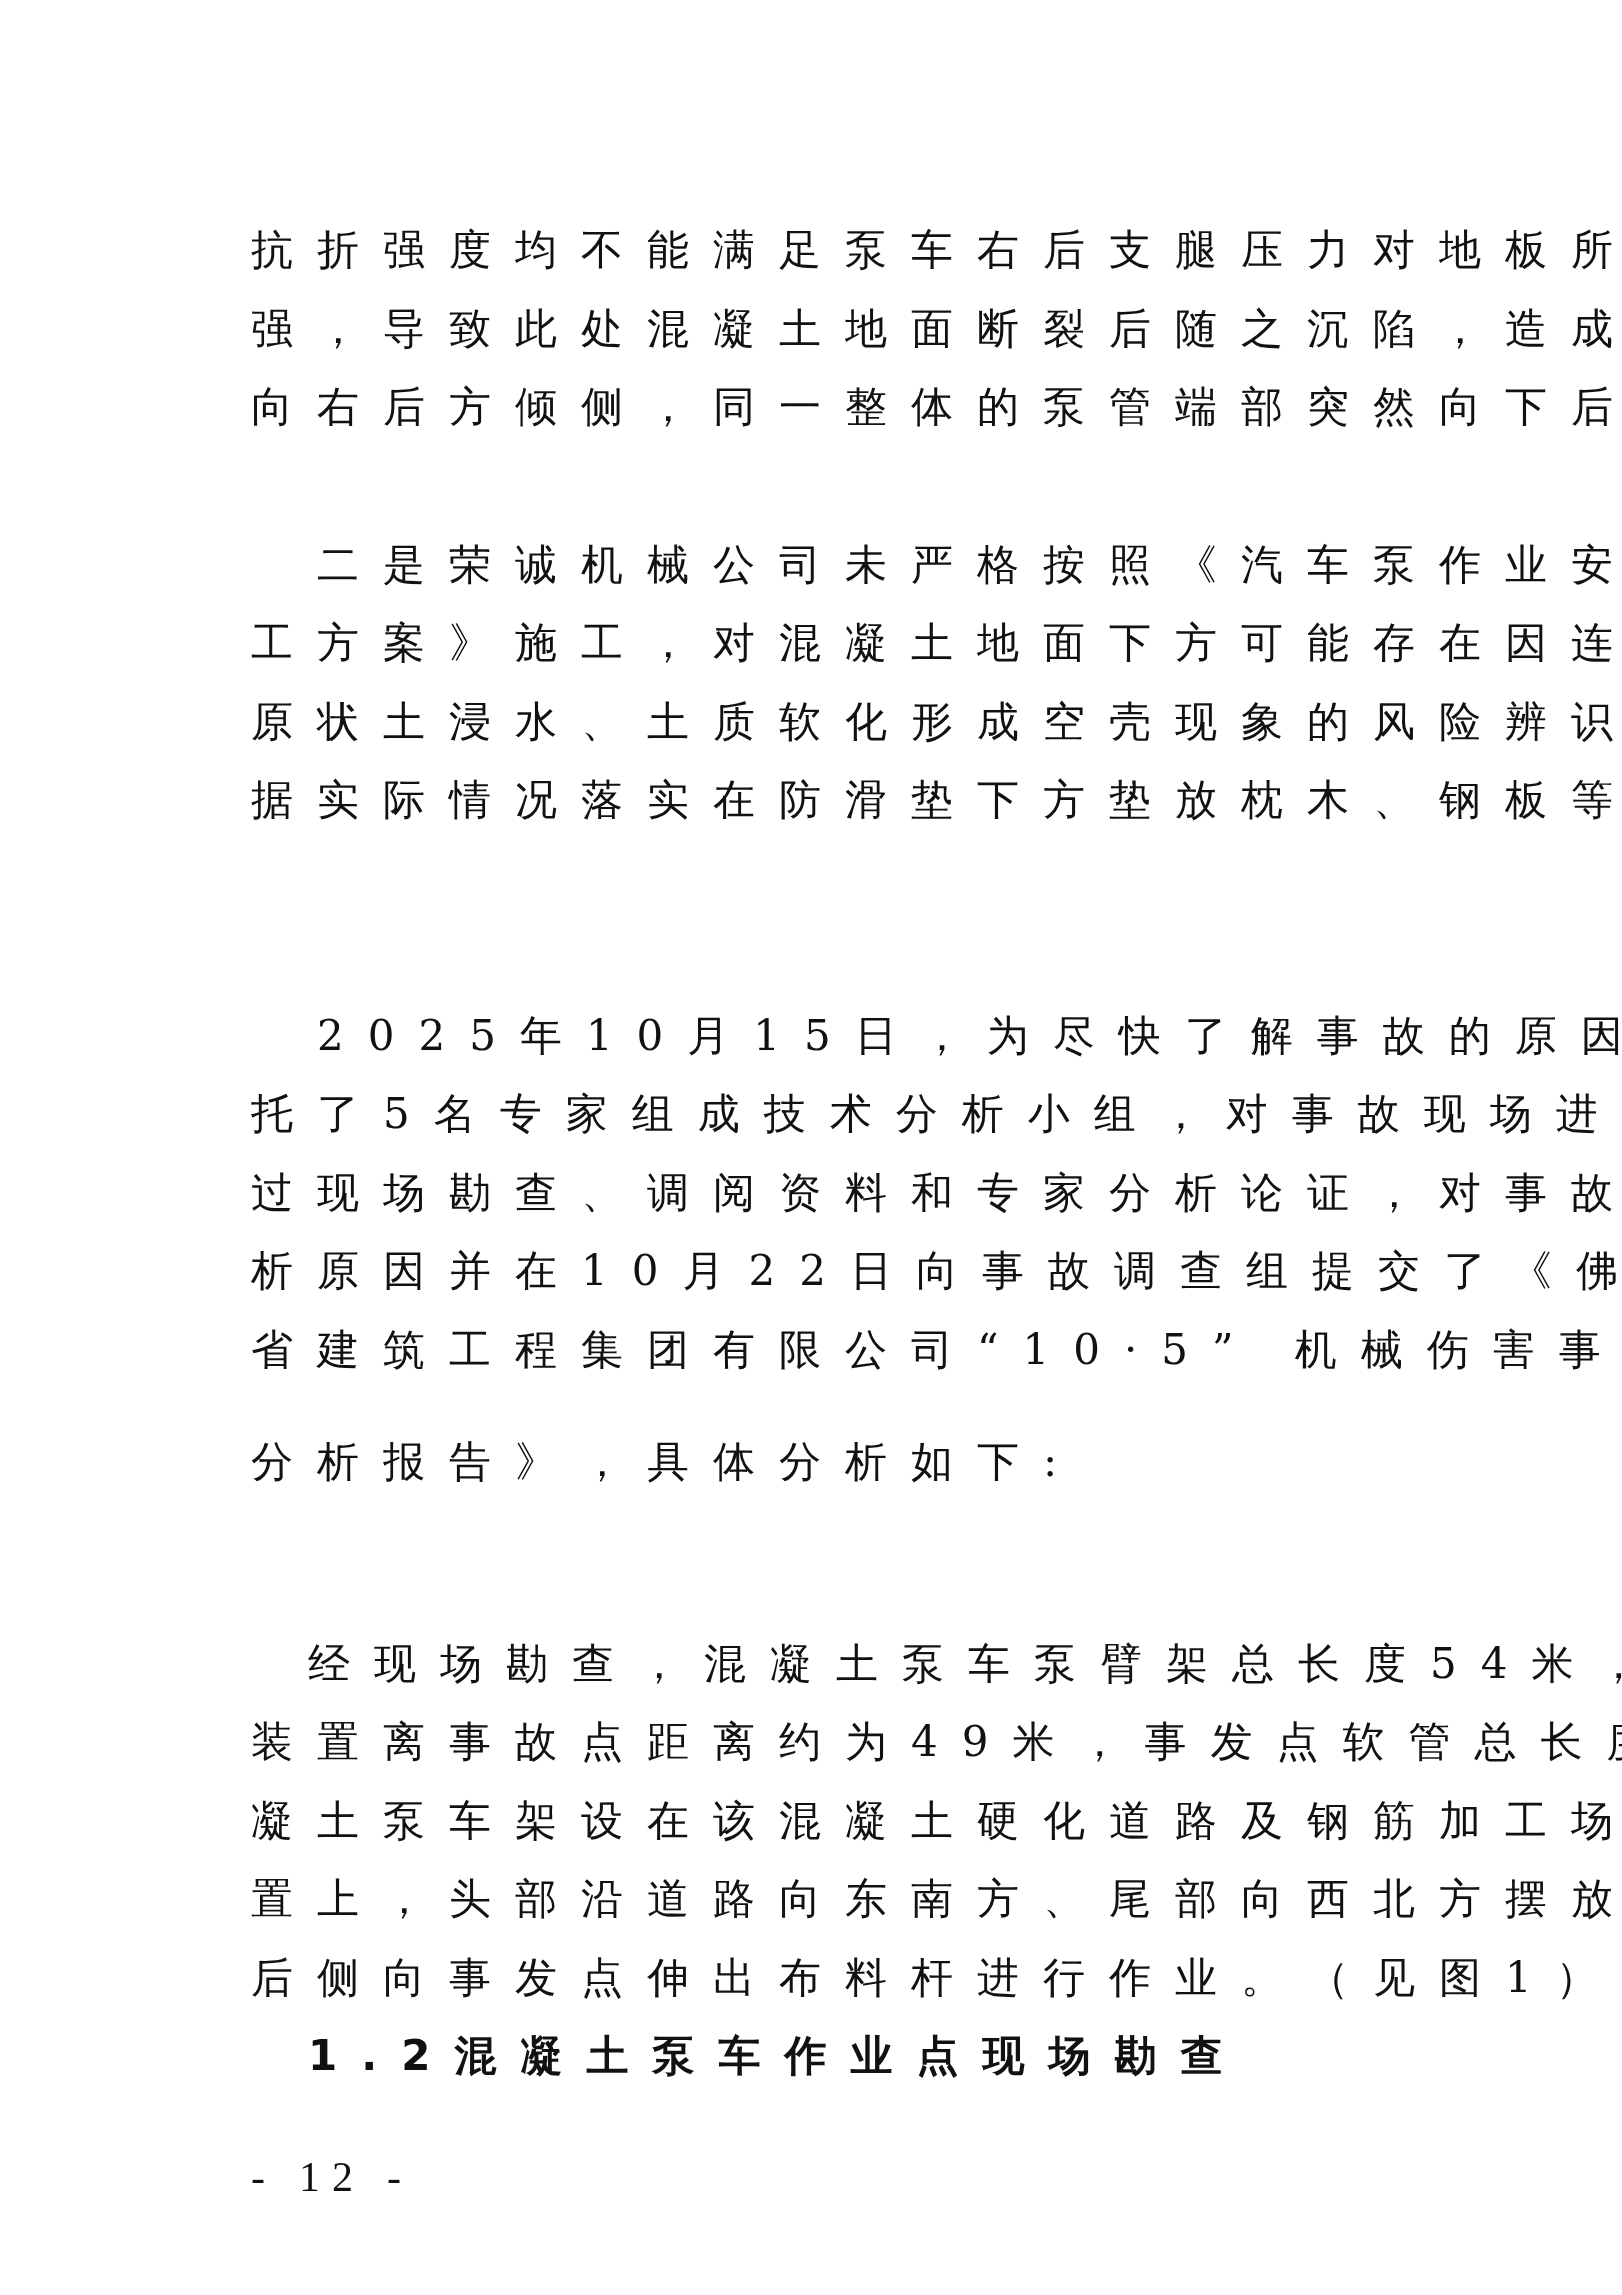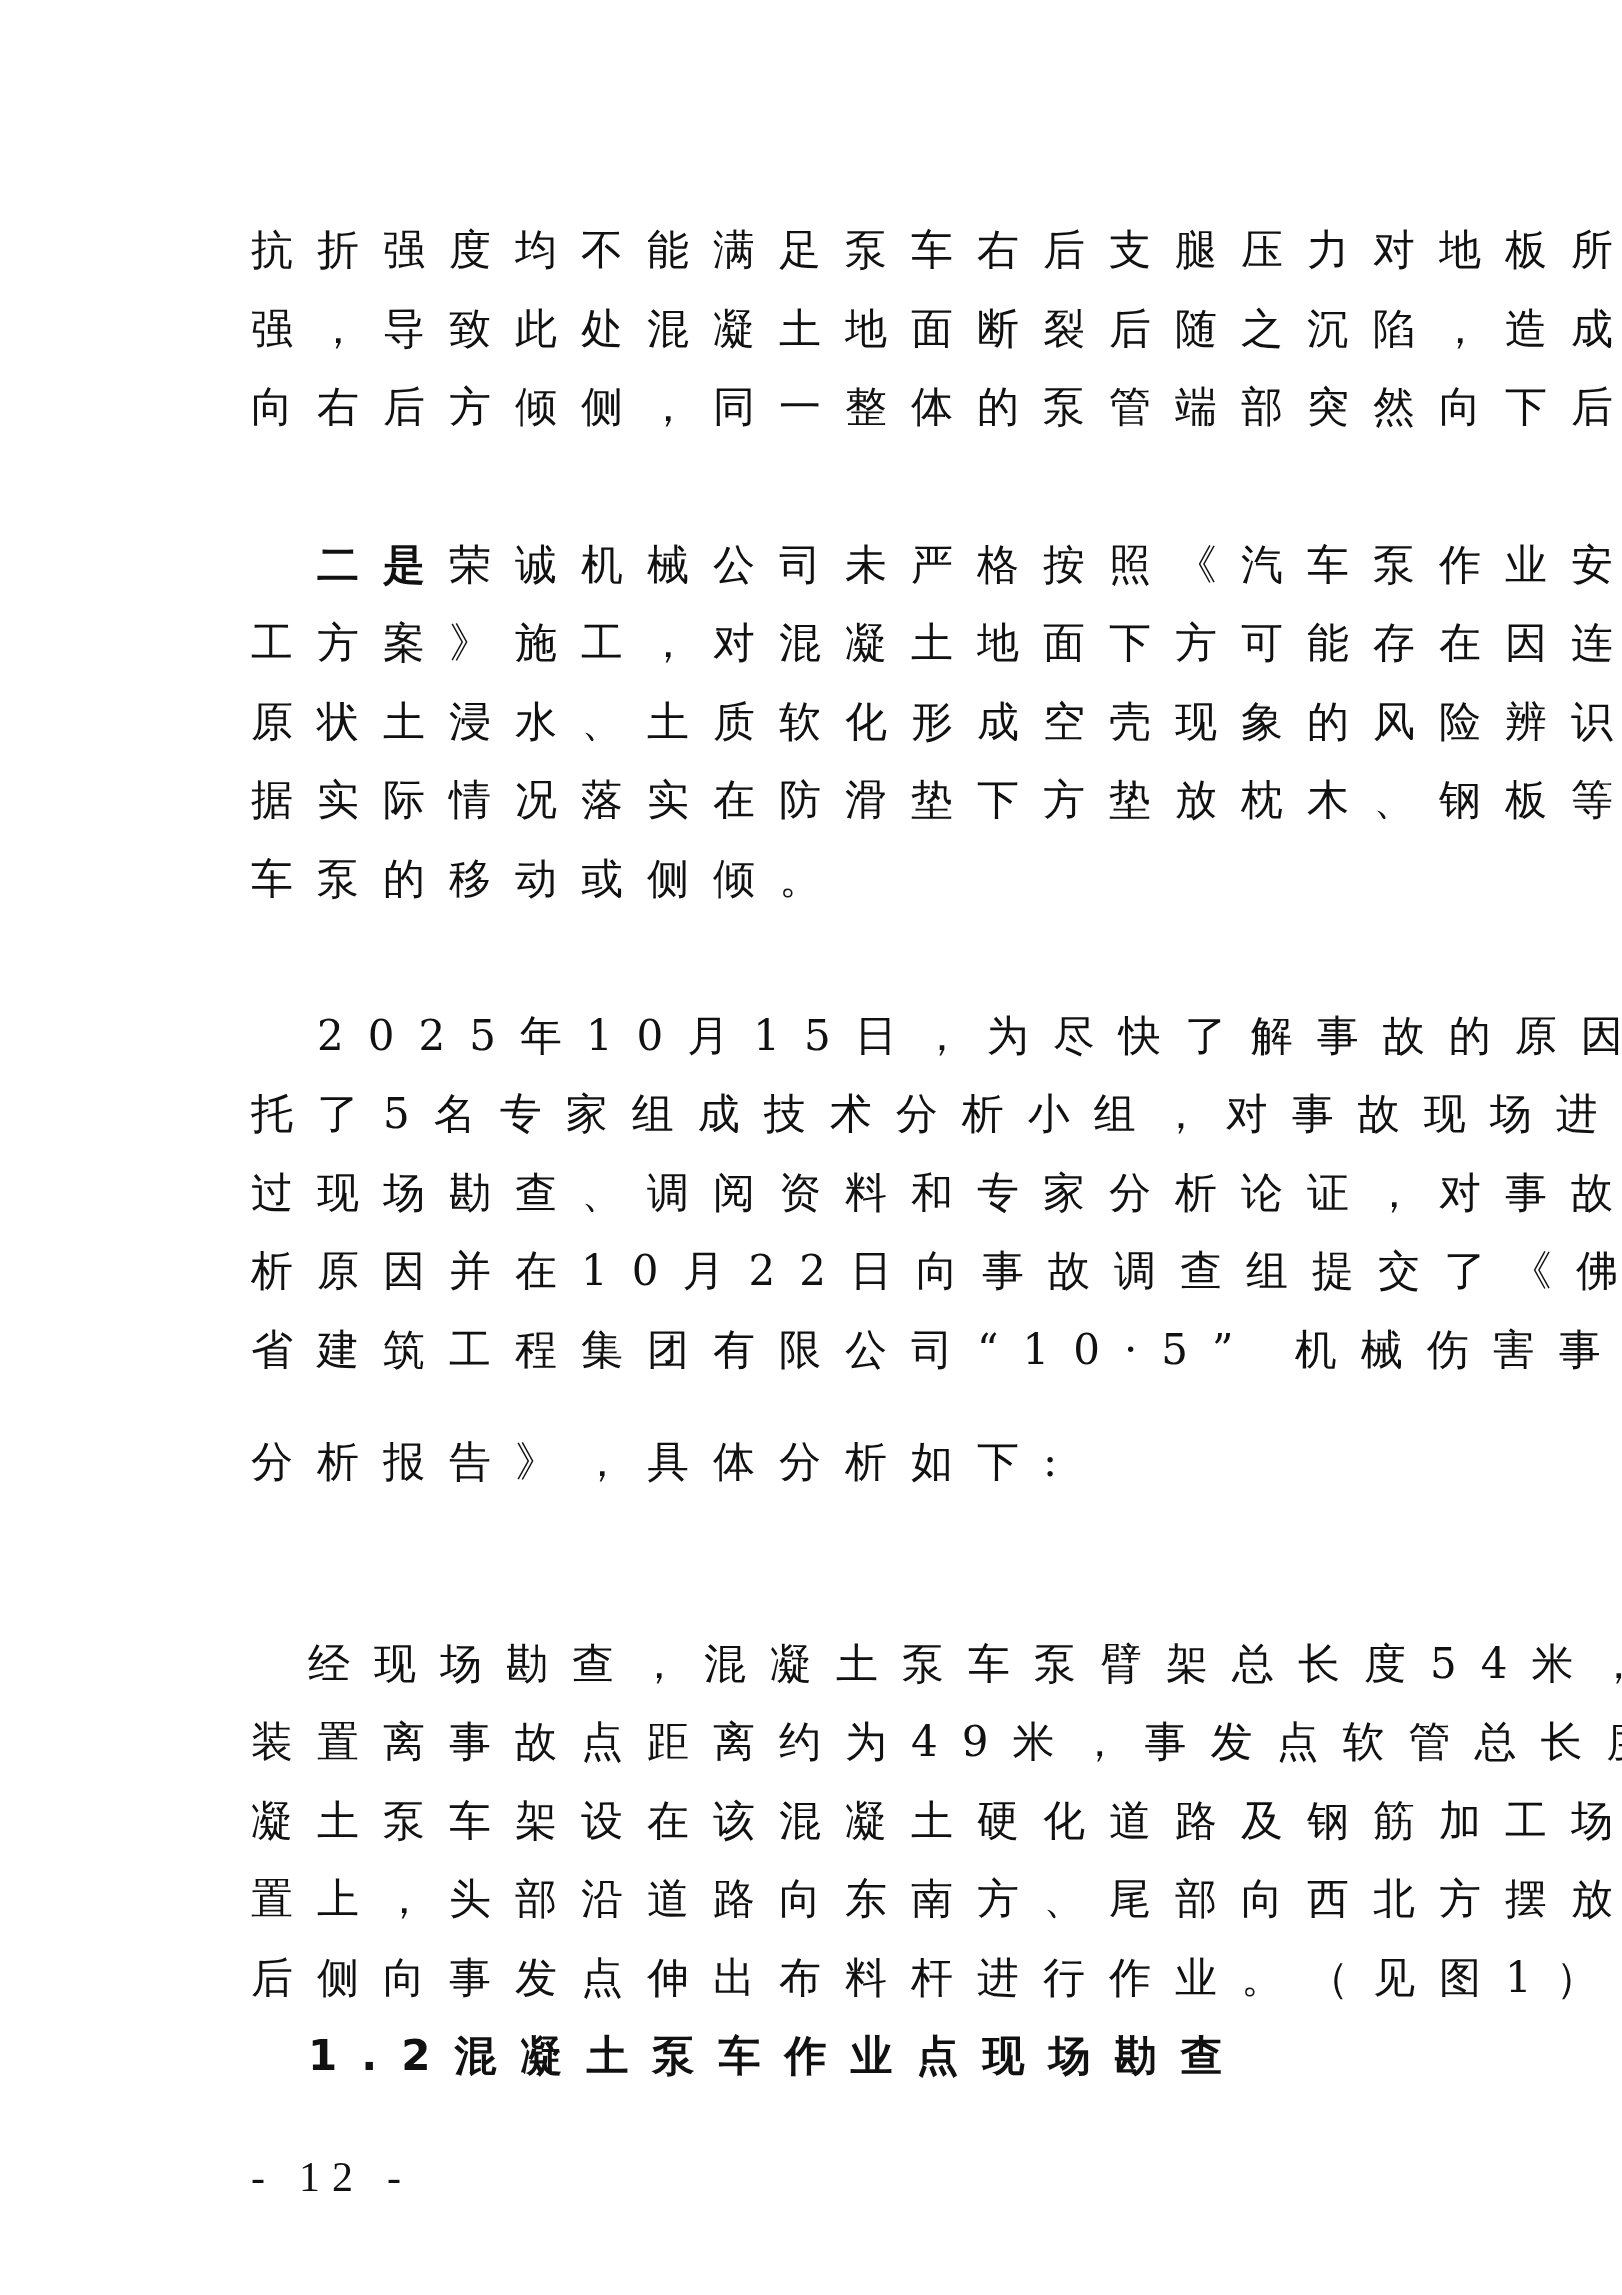--- a/index.html
+++ b/index.html
@@ -4,41 +4,40 @@
 <style>
   html, body { margin: 0; padding: 0; background: #ffffff; }
   body { width: 1623px; height: 2295px; position: relative; overflow: hidden;
          font-family: "DejaVu Serif", "Liberation Serif", serif; color: #111111; }
   .page { position: absolute; left: 0; top: 0; width: 1623px; height: 2295px; }
   .line { position: absolute; left: 251px; width: 1152px; height: 79px;
           font-size: 42px; line-height: 52px; white-space: nowrap;
           letter-spacing: 24px; }
   .indent { left: 317px; }
   .indent-h { left: 308px; }
-  .bold { font-weight: bold; margin-top: 36px; }
+  .bold { font-weight: normal; margin-top: 36px; }
   .heading { font-family: "DejaVu Sans", "Liberation Sans", sans-serif; font-weight: bold; }
   .pagenum { position: absolute; left: 251px; top: 2153px; font-size: 42px;
              letter-spacing: 11.8px; font-family: Liberation Serif, serif; }
 </style>
 </head>
 <body>
 
 <div class="page">
 
   <div class="line" style="top:224px">抗折强度均不能满足泵车右后支腿压力对地板所产生的压</div>
   <div class="line" style="top:303px">强，导致此处混凝土地面断裂后随之沉陷，造成混凝土泵车</div>
   <div class="line" style="top:381px">向右后方倾侧，同一整体的泵管端部突然向下后方向偏位并</div>
 
   <div class="line indent" style="top:539px">
     <span class="bold">二是</span><span>荣诚机械公司未严格按照《汽车泵作业安全专项施</span>
   </div>
   <div class="line" style="top:617px">工方案》施工，对混凝土地面下方可能存在因连续降雨造成</div>
   <div class="line" style="top:696px">原状土浸水、土质软化形成空壳现象的风险辨识不足，未根</div>
   <div class="line" style="top:774px">据实际情况落实在防滑垫下方垫放枕木、钢板等措施以防汽</div>
-  <div class="line" style="top:853px">车泵的移动或侧倾。</div>
 
 
   <div class="line indent" style="top:1010px">2025年10月15日，为尽快了解事故的原因，调查组委</div>
   <div class="line" style="top:1088px">托了5名专家组成技术分析小组，对事故现场进行勘查。通</div>
   <div class="line" style="top:1167px">过现场勘查、调阅资料和专家分析论证，对事故进行全面分</div>
   <div class="line" style="top:1245px">析原因并在10月22日向事故调查组提交了《佛冈水头广东</div>
   <div class="line" style="top:1324px">省建筑工程集团有限公司“10·5” 机械伤害事故技术原因</div>
   <div class="line" style="top:1436px">分析报告》，具体分析如下:</div>
 
 

